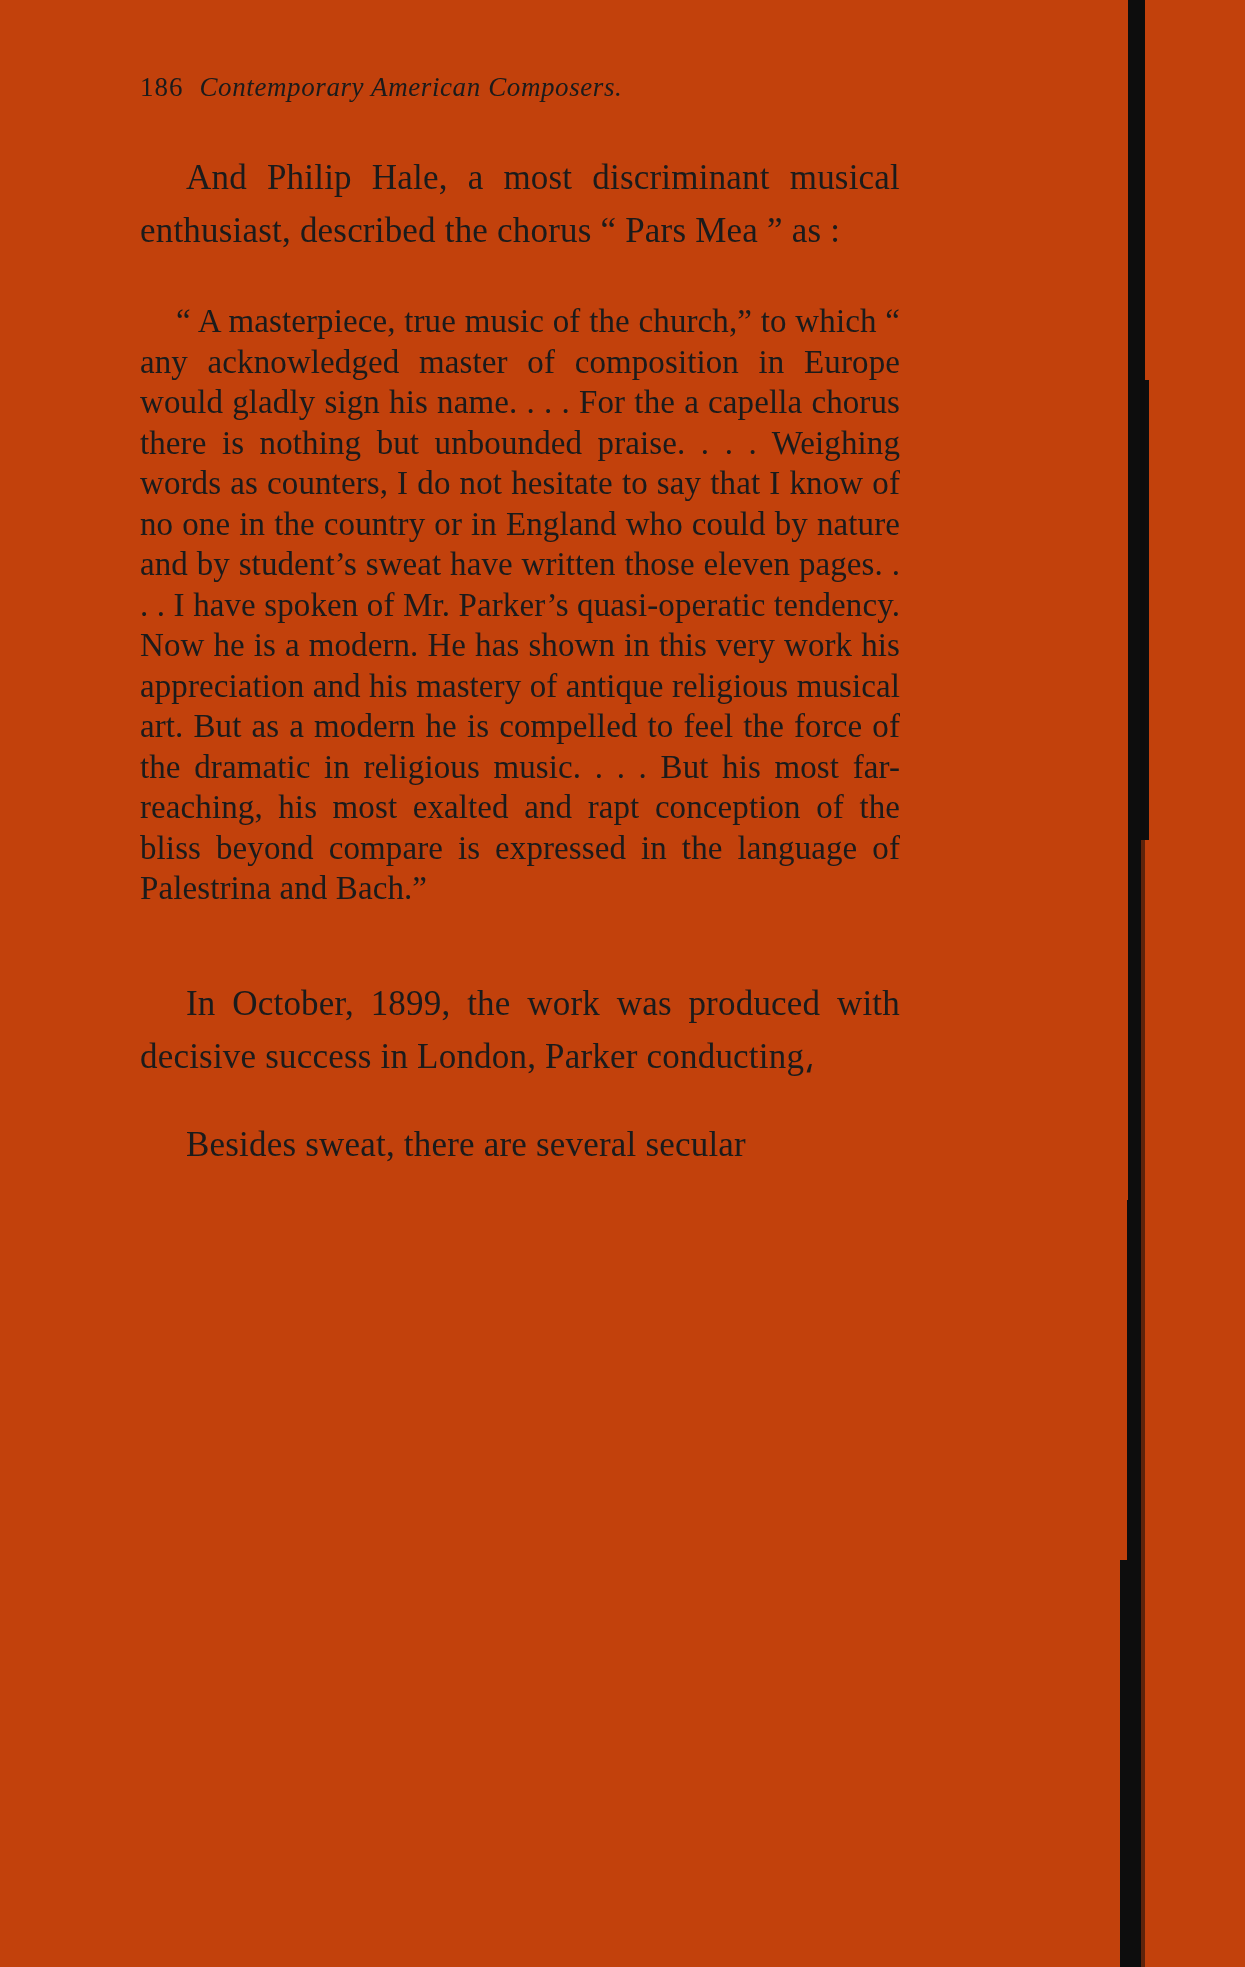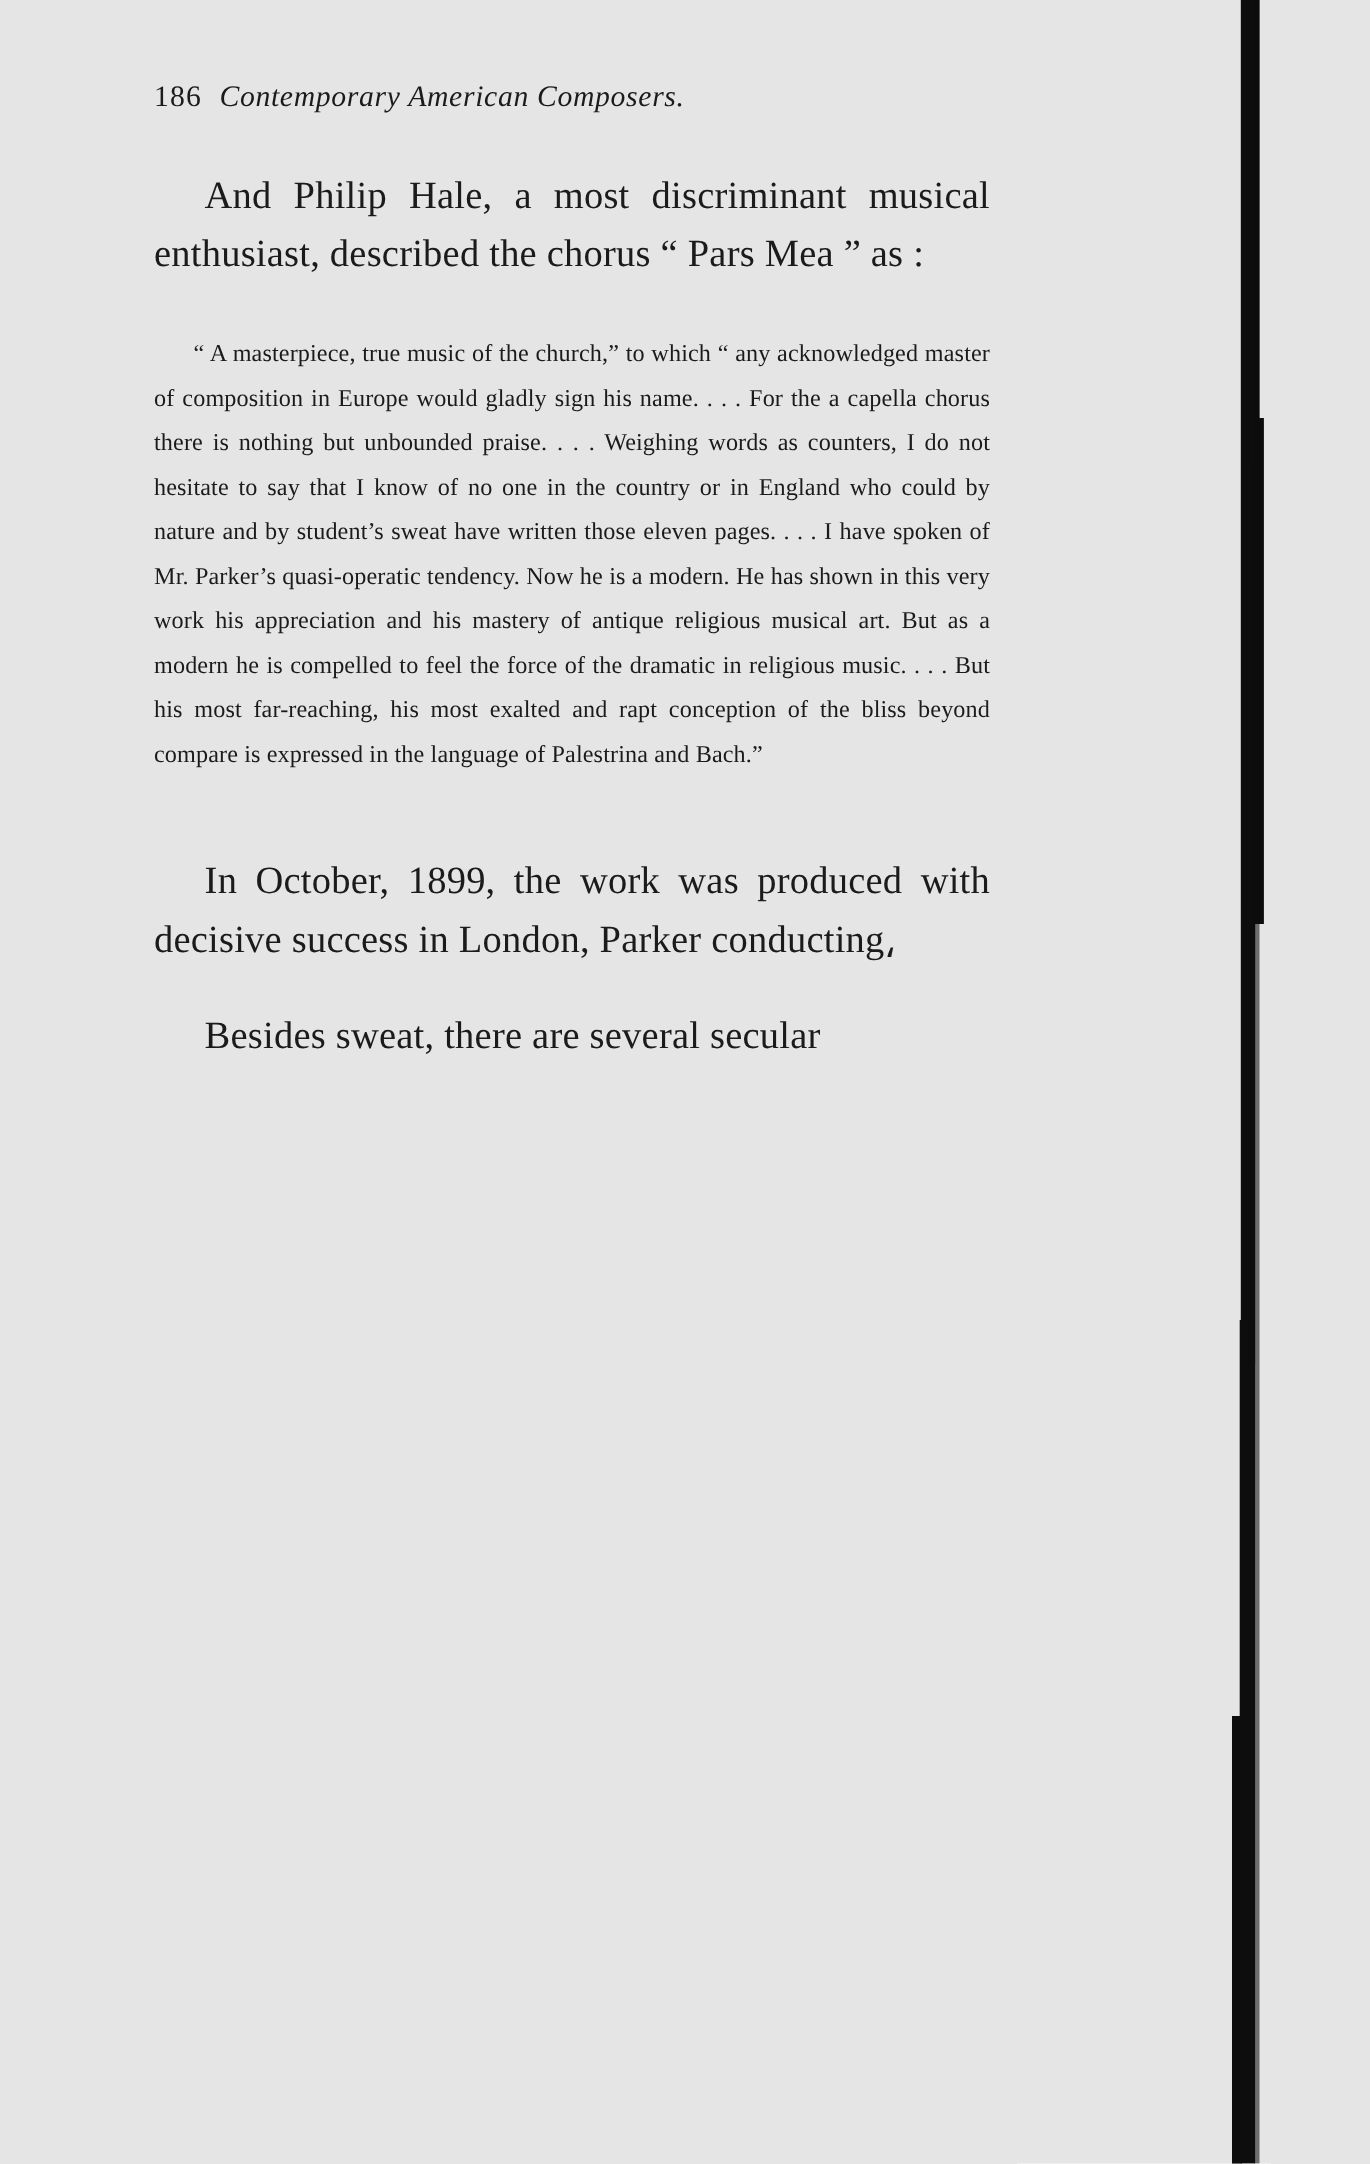--- a/index.html
+++ b/index.html
@@ -4,21 +4,21 @@
 <style>
   html, body {
     margin: 0;
     padding: 0;
     background: #ffffff;
   }
   .page {
     position: relative;
     width: 1245px;
     height: 1967px;
-    background: #e5e5e5;
+    background: #c2410c;
     overflow: hidden;
     font-family: "Liberation Serif", serif;
     color: #1b1b1b;
   }
 
   
   .scan-edge {
     position: absolute;
     top: 0;
     right: 0;
@@ -66,21 +66,21 @@
     text-align: justify;
     text-justify: inter-word;
     letter-spacing: 0.2px;
   }
   .body-para.indent {
     text-indent: 46px;
   }
 
   .quote {
     margin-top: 44px;
-    font-size: 22px;
+    font-size: 33px;
     line-height: 40.5px;
     text-align: justify;
     text-justify: inter-word;
     text-indent: 36px;
     letter-spacing: 0.1px;
   }
 
   .para-gap-large { margin-top: 68px; }
   .para-gap-small { margin-top: 10px; }
 </style>

